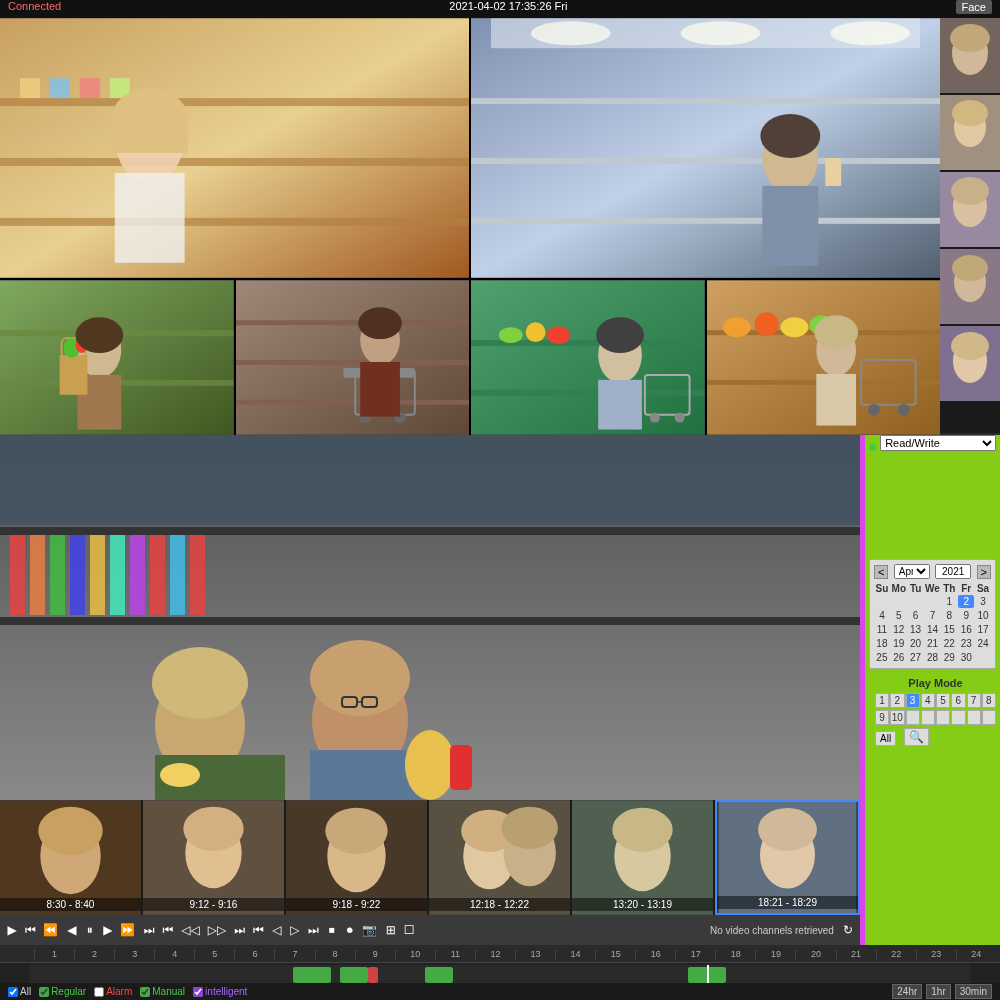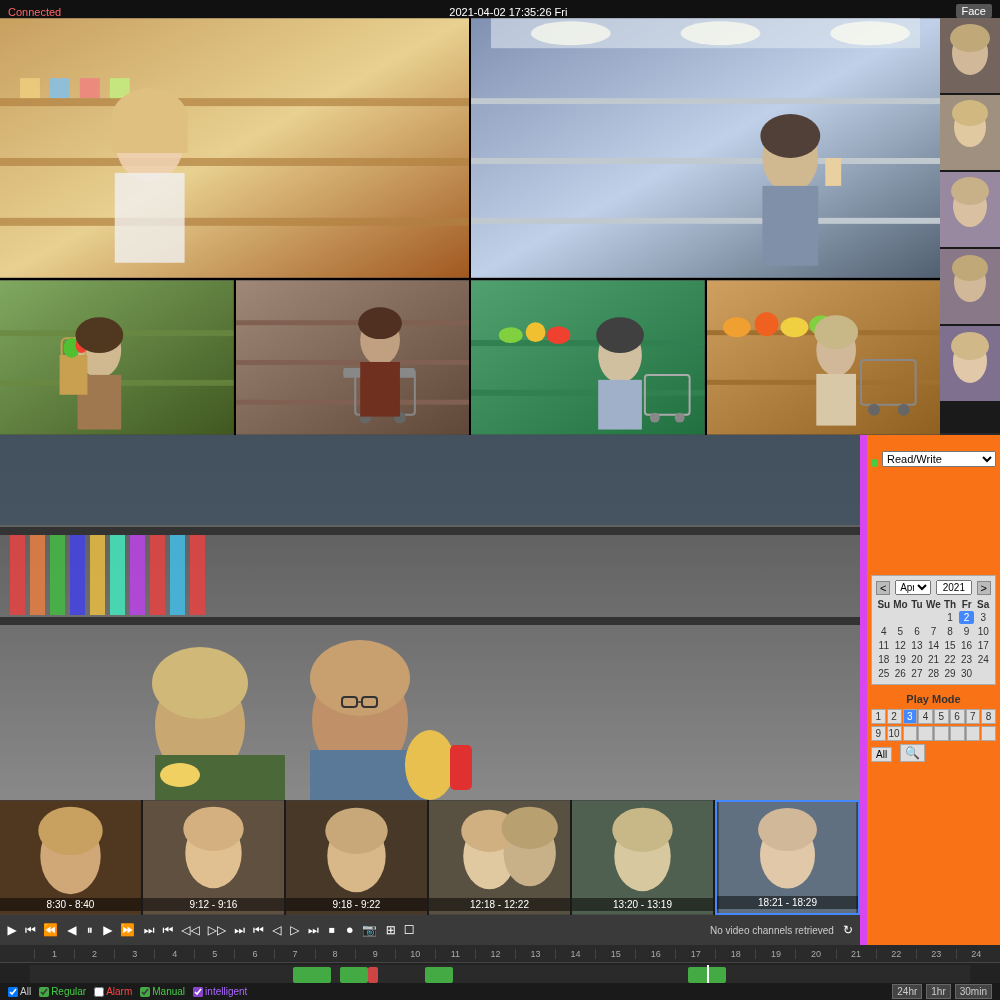--- a/index.html
+++ b/index.html
@@ -13,21 +13,21 @@
       position: relative;
     }
 
     
     #top-bar {
       position: absolute;
       top: 0; left: 0; right: 0;
       height: 18px;
       background: #111;
       display: flex;
-      align-items: flex-end;
+      align-items: flex-start;
       justify-content: space-between;
       padding: 0 8px;
       z-index: 10;
     }
     #top-bar .connected { color: #ff6666; font-size: 11px; }
     #top-bar .datetime { color: #fff; font-size: 11px; }
     #top-bar .face-btn {
       color: #fff; font-size: 11px;
       background: #555; padding: 1px 6px; border-radius: 2px;
       cursor: pointer;
@@ -63,23 +63,23 @@
       background: #000;
       overflow: hidden;
     }
 
     
     #right-panel {
       position: absolute;
       top: 435px; right: 0;
       width: 140px;
       height: 530px;
-      background: #f97316;
-      border-left: 7px solid #d946ef;
-      padding: 16px 4px;
+      background: #84cc16;
+      border-left: 5px solid #d946ef;
+      padding: 0 4px;
     }
 
     .rw-select {
       width: 130px;
       margin-bottom: 8px;
       font-size: 11px;
     }
 
     
     #calendar {
@@ -139,20 +139,21 @@
     .cal-day.selected {
       background: #4488ff;
       color: #fff;
       border-radius: 2px;
     }
 
     
     #play-mode {
       margin-top: 8px;
       text-align: center;
+      margin-left: 6px;
     }
 
     .play-mode-title {
       font-size: 11px;
       color: #333;
       margin-bottom: 4px;
       font-weight: bold;
     }
 
     .play-mode-grid {

